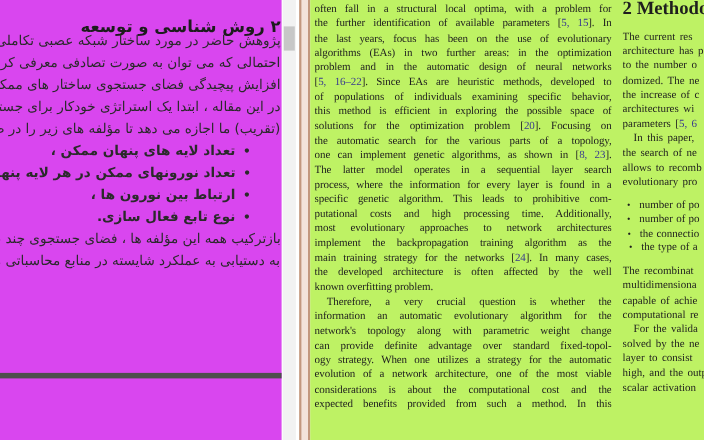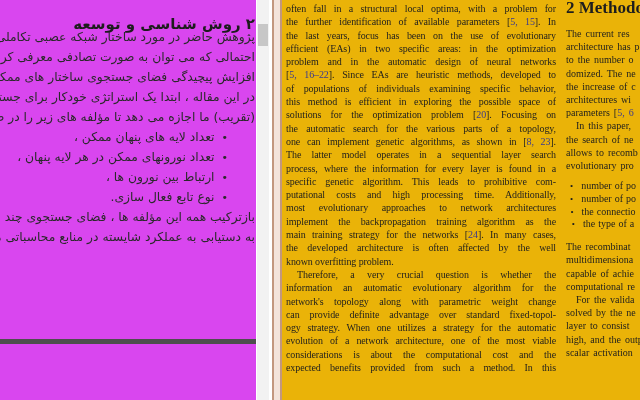--- a/index.html
+++ b/index.html
@@ -21,21 +21,21 @@
     font-family: "DejaVu Sans", sans-serif;
     font-size: 15px; font-weight: bold; color: #1c1c1c;
   }
   .fa-body {
     position: absolute; top: 27px; right: 1px; left: 0;
     direction: rtl; text-align: right;
     font-family: "DejaVu Sans", sans-serif;
     font-size: 12.3px; color: #2a2a2a;
   }
   .fa-body .line { height: 20px; line-height: 20px; white-space: nowrap; overflow: hidden; }
-  .fa-body .line.bullet { padding-right: 27px; }
+  .fa-body .line.bullet { padding-right: 27px; font-weight: bold; }
   .bullet-dot { margin-inline-end: 7px; font-size: 11px; }
 
   .hrule {
     position: absolute; left: 0; top: 339px; width: 261px; height: 5px;
     background: var(--divider-line, #4e4e4e);
   }
 
   
   .vscroll {
     position: absolute; left: 257px; top: 0; width: 12px; height: 400px;
@@ -50,21 +50,21 @@
   .page-edge {
     position: absolute; left: 272px; top: 0; width: 6px; height: 400px;
     background: var(--page-edge-fill, #f3e3da);
     border-left: 2px solid var(--page-edge-border, #c2977e);
     border-right: 2px solid var(--page-edge-border, #c2977e);
   }
 
   
   .pdf-pane {
     position: absolute; left: 282px; top: 0; width: 358px; height: 400px;
-    background: #eab308; overflow: hidden;
+    background: #bef264; overflow: hidden;
     font-family: "Liberation Serif", serif; color: #1e1e1e;
   }
   .col-mid {
     position: absolute; left: 4px; top: 2px; width: 270px;
     font-size: 10px; letter-spacing: -0.1px;
   }
   .col-mid .line {
     height: 13.3px; line-height: 13.3px; overflow: hidden;
     text-align: justify; text-align-last: justify;
   }
@@ -120,21 +120,21 @@
     <div class="thumb"></div>
   </div>
 
   <div class="page-edge"></div>
 
   <section class="pdf-pane">
     <div class="col-mid">
         <div class="line"><span class="">often fall in a structural local optima, with a problem for</span></div>
         <div class="line"><span class="">the further identification of available parameters [</span><span class="cite">5, 15</span><span class="">]. In</span></div>
         <div class="line"><span class="">the last years, focus has been on the use of evolutionary</span></div>
-        <div class="line"><span class="">efficient (EAs) in two specific areas: in the optimization</span></div>
+        <div class="line"><span class="">algorithms (EAs) in two further areas: in the optimization</span></div>
         <div class="line"><span class="">problem and in the automatic design of neural networks</span></div>
         <div class="line"><span class="">[</span><span class="cite">5, 16–22</span><span class="">]. Since EAs are heuristic methods, developed to</span></div>
         <div class="line"><span class="">of populations of individuals examining specific behavior,</span></div>
         <div class="line"><span class="">this method is efficient in exploring the possible space of</span></div>
         <div class="line"><span class="">solutions for the optimization problem [</span><span class="cite">20</span><span class="">]. Focusing on</span></div>
         <div class="line"><span class="">the automatic search for the various parts of a topology,</span></div>
         <div class="line"><span class="">one can implement genetic algorithms, as shown in [</span><span class="cite">8, 23</span><span class="">].</span></div>
         <div class="line"><span class="">The latter model operates in a sequential layer search</span></div>
         <div class="line"><span class="">process, where the information for every layer is found in a</span></div>
         <div class="line"><span class="">specific genetic algorithm. This leads to prohibitive com-</span></div>

